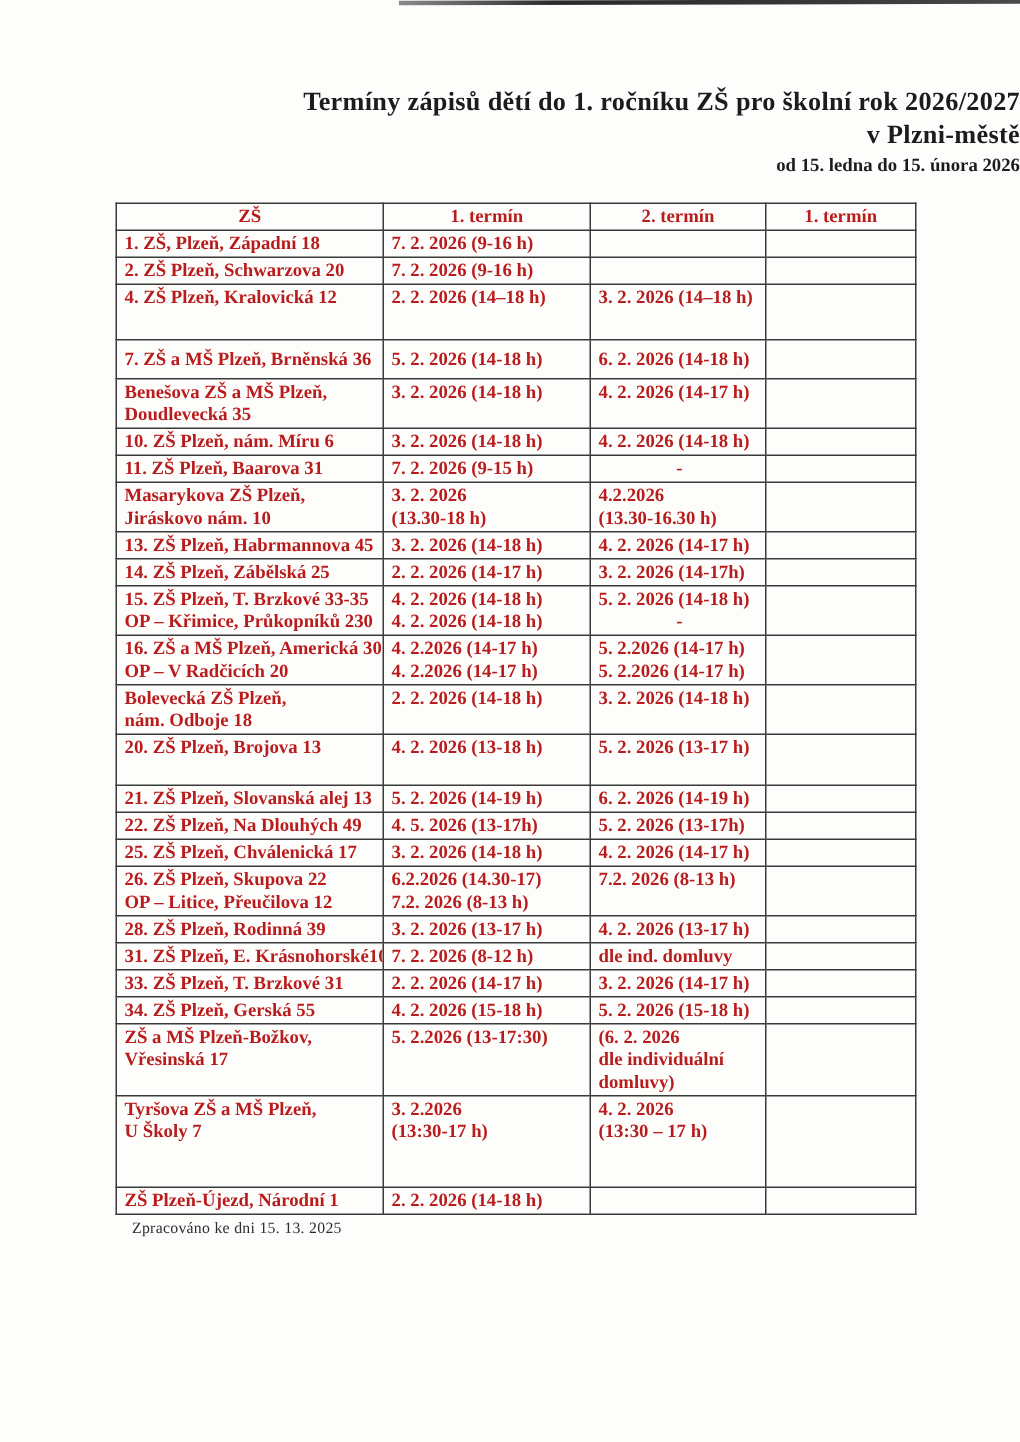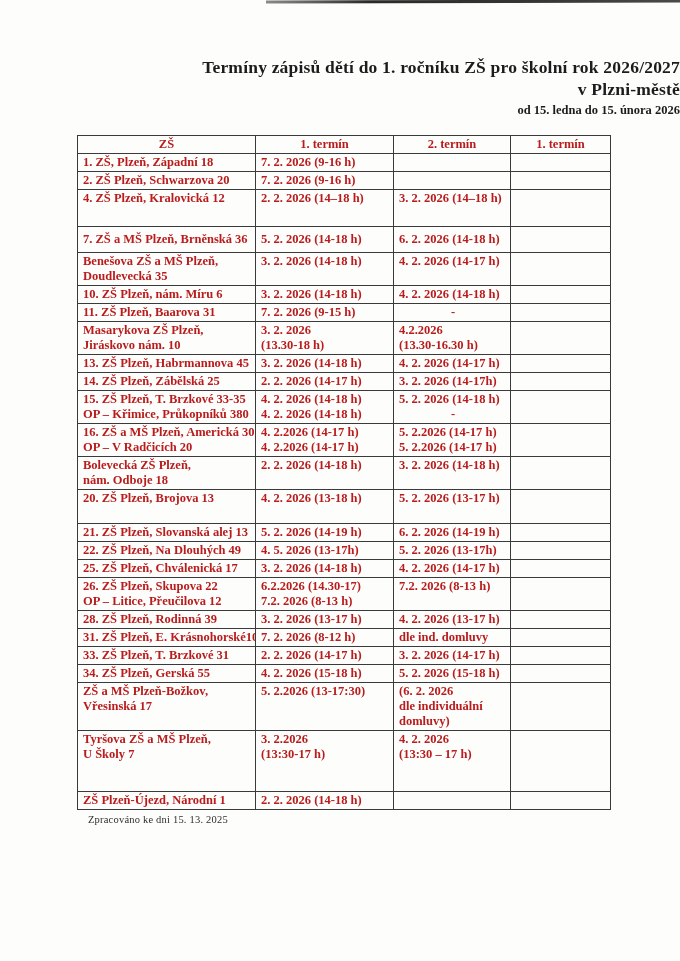--- a/index.html
+++ b/index.html
@@ -225,21 +225,21 @@
           <div class="ln">2. 2. 2026 (14-17 h)</div>
         </td>
         <td>
           <div class="ln">3. 2. 2026 (14-17h)</div>
         </td>
         <td></td>
       </tr>
       <tr>
         <td>
           <div class="ln">15. ZŠ Plzeň, T. Brzkové 33-35</div>
-          <div class="ln">OP – Křimice, Průkopníků 380</div>
+          <div class="ln">OP – Křimice, Průkopníků 230</div>
         </td>
         <td>
           <div class="ln">4. 2. 2026 (14-18 h)</div>
           <div class="ln">4. 2. 2026 (14-18 h)</div>
         </td>
         <td>
           <div class="ln">5. 2. 2026 (14-18 h)</div>
           <div class="ln dash">-</div>
         </td>
         <td></td>

